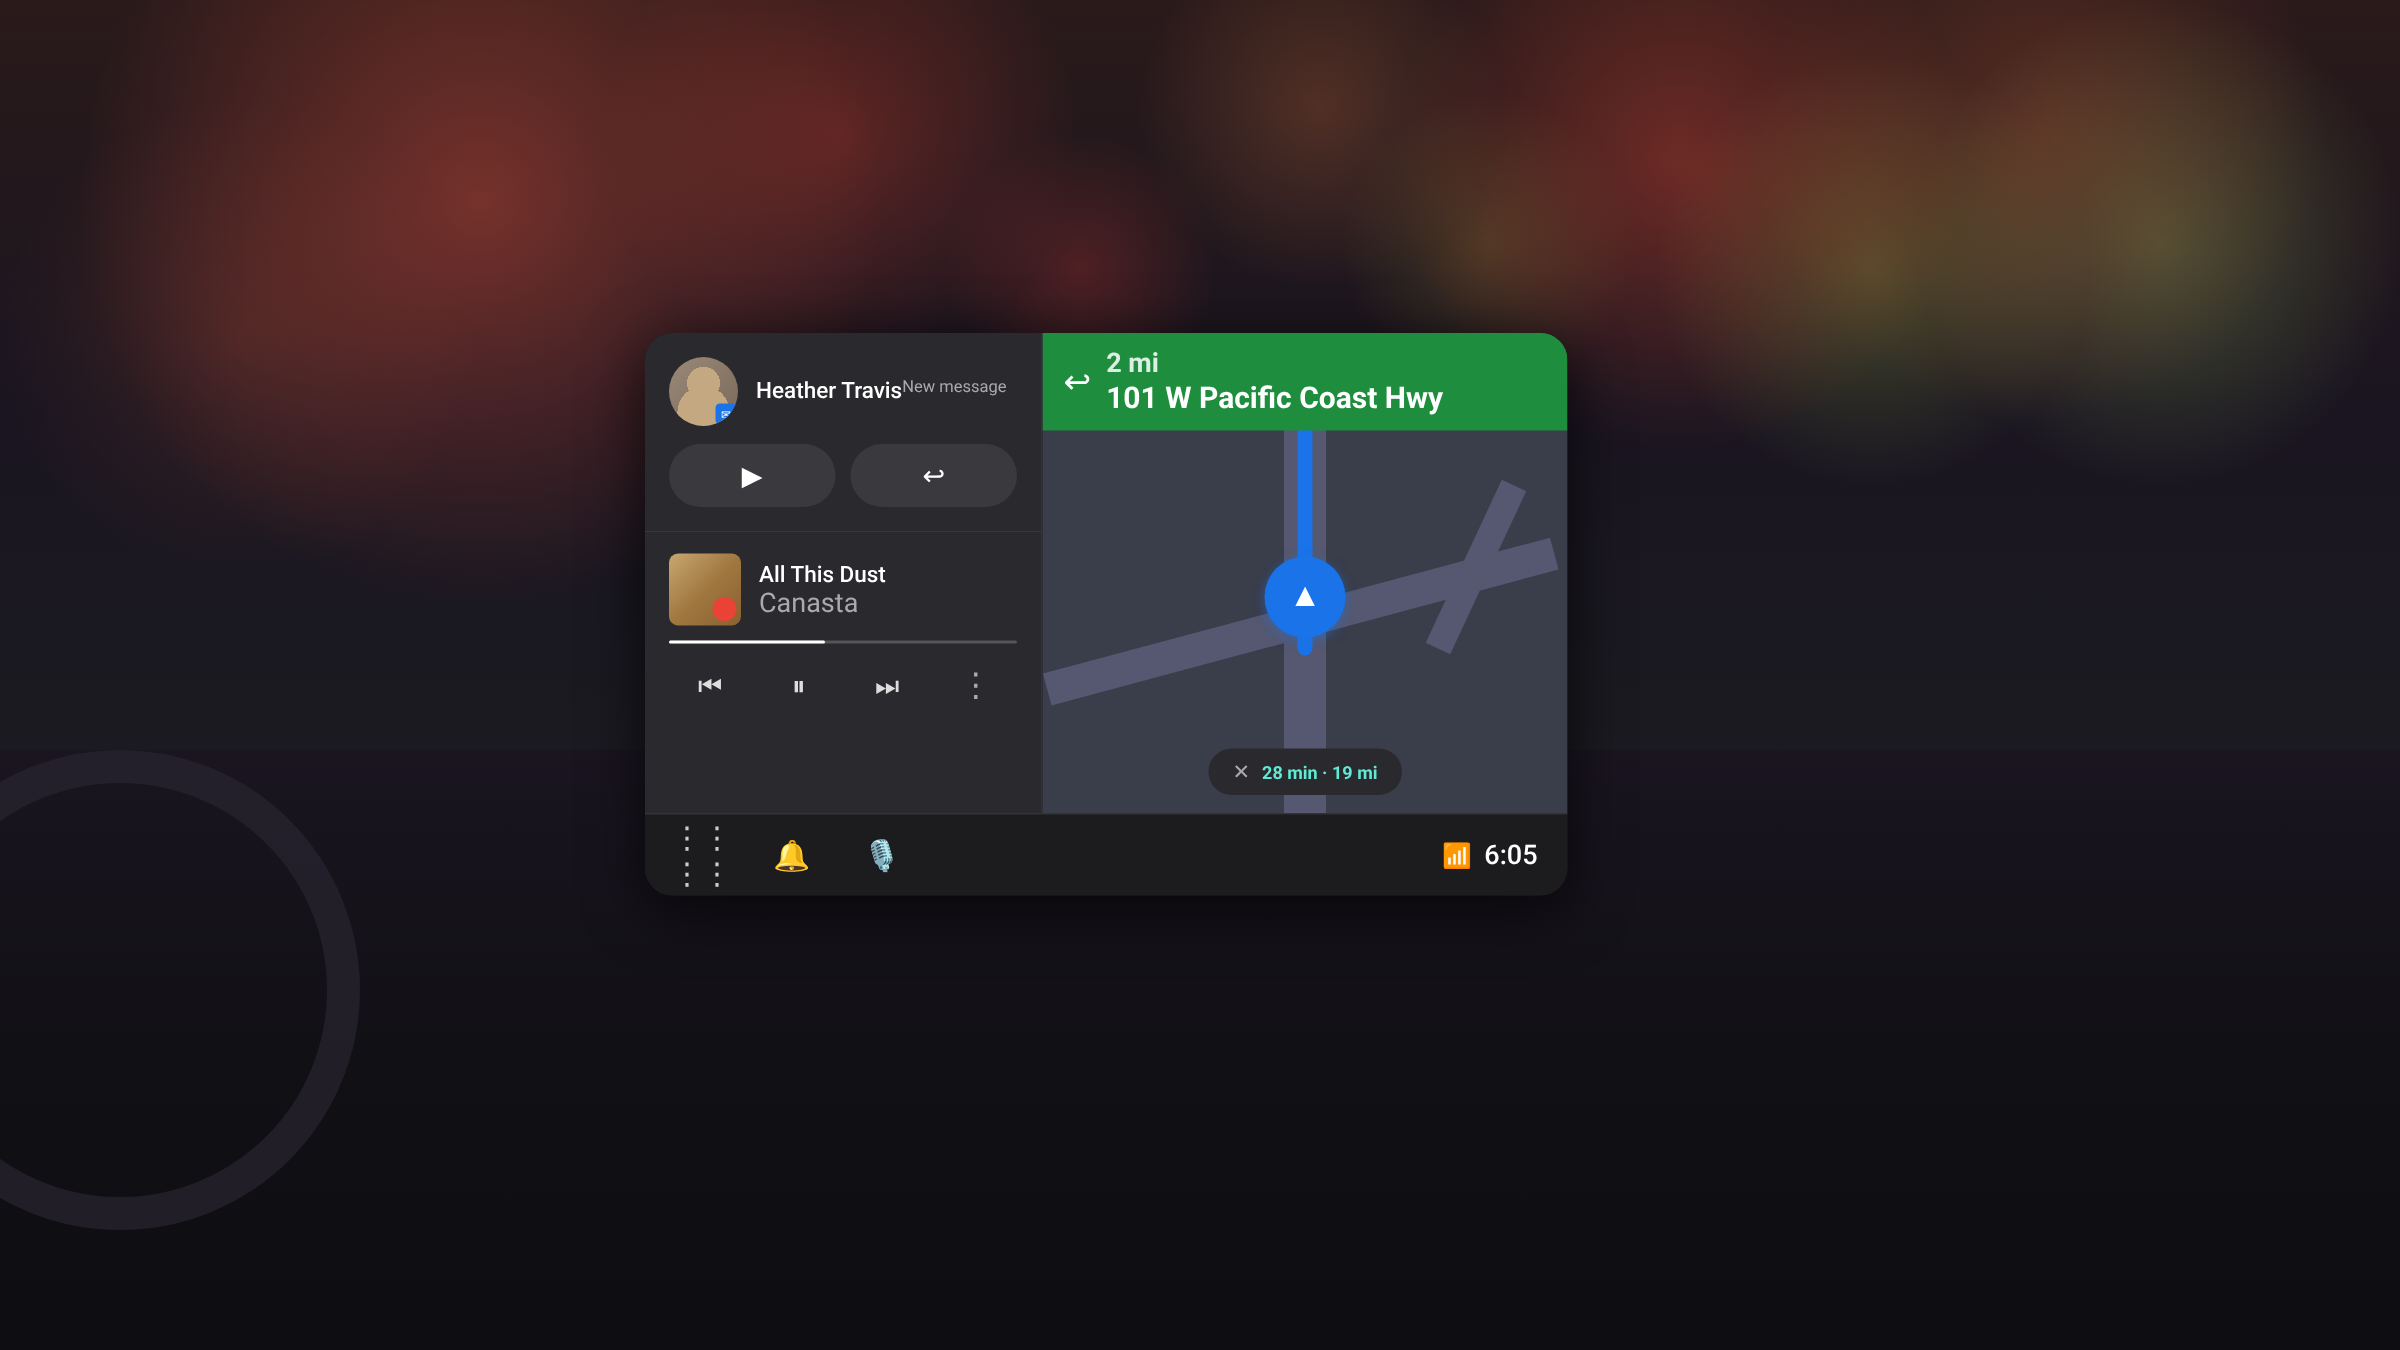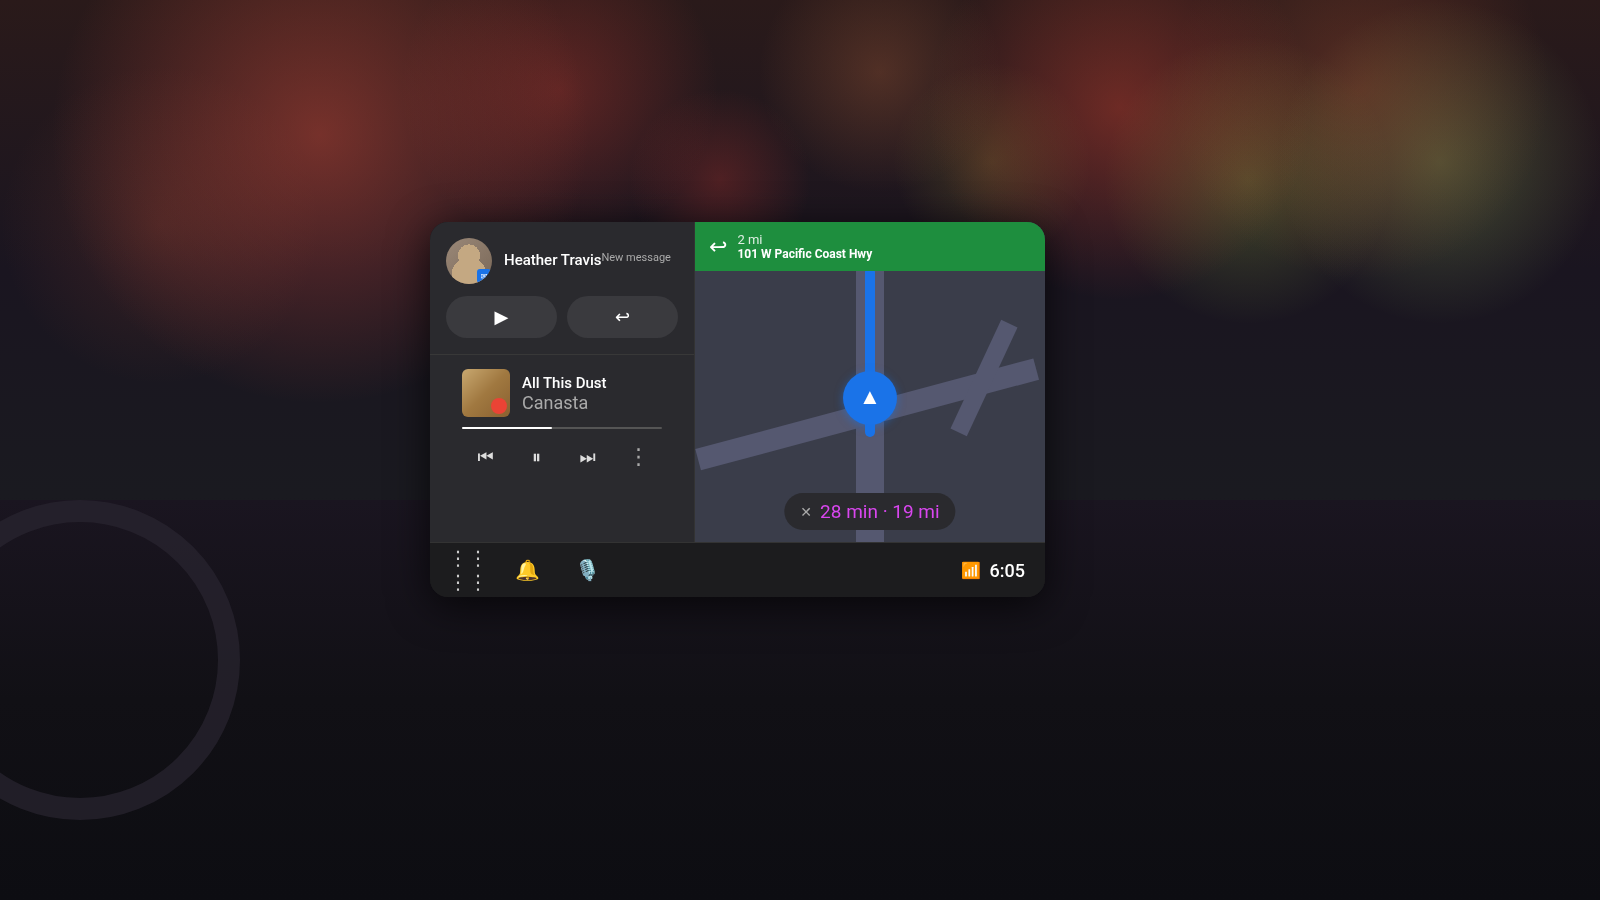--- a/index.html
+++ b/index.html
@@ -162,21 +162,21 @@
       align-items: center;
       justify-content: center;
       cursor: pointer;
       color: #ffffff;
       font-size: 18px;
     }
 
     
     .music-card {
       background: #2a2a2e;
-      padding: 14px 32px;
+      padding: 14px 16px;
       display: flex;
       flex-direction: column;
       gap: 10px;
       flex: 1;
     }
 
     .music-info {
       display: flex;
       align-items: center;
       gap: 12px;
@@ -345,26 +345,27 @@
       font-size: 22px;
     }
 
     .nav-info {
       display: flex;
       flex-direction: column;
     }
 
     .nav-distance {
       color: rgba(255,255,255,0.85);
-      font-size: 13px;
+      font-size: 18px;
+      font-weight: bold;
     }
 
     .nav-street {
       color: #ffffff;
-      font-size: 12px;
+      font-size: 20px;
       font-weight: 700;
     }
 
     
     .eta-badge {
       position: absolute;
       bottom: 12px;
       left: 50%;
       transform: translateX(-50%);
       background: #2a2a2e;
@@ -375,23 +376,23 @@
       gap: 8px;
       z-index: 20;
     }
 
     .eta-close {
       color: #aaaaaa;
       font-size: 14px;
     }
 
     .eta-text {
-      color: #d946ef;
-      font-size: 19px;
-      font-weight: 400;
+      color: #5eead4;
+      font-size: 12px;
+      font-weight: 700;
     }
 
     
     .bottom-bar {
       height: 55px;
       background: #1c1c1e;
       display: flex;
       align-items: center;
       padding: 0 20px;
       border-top: 1px solid #333;

